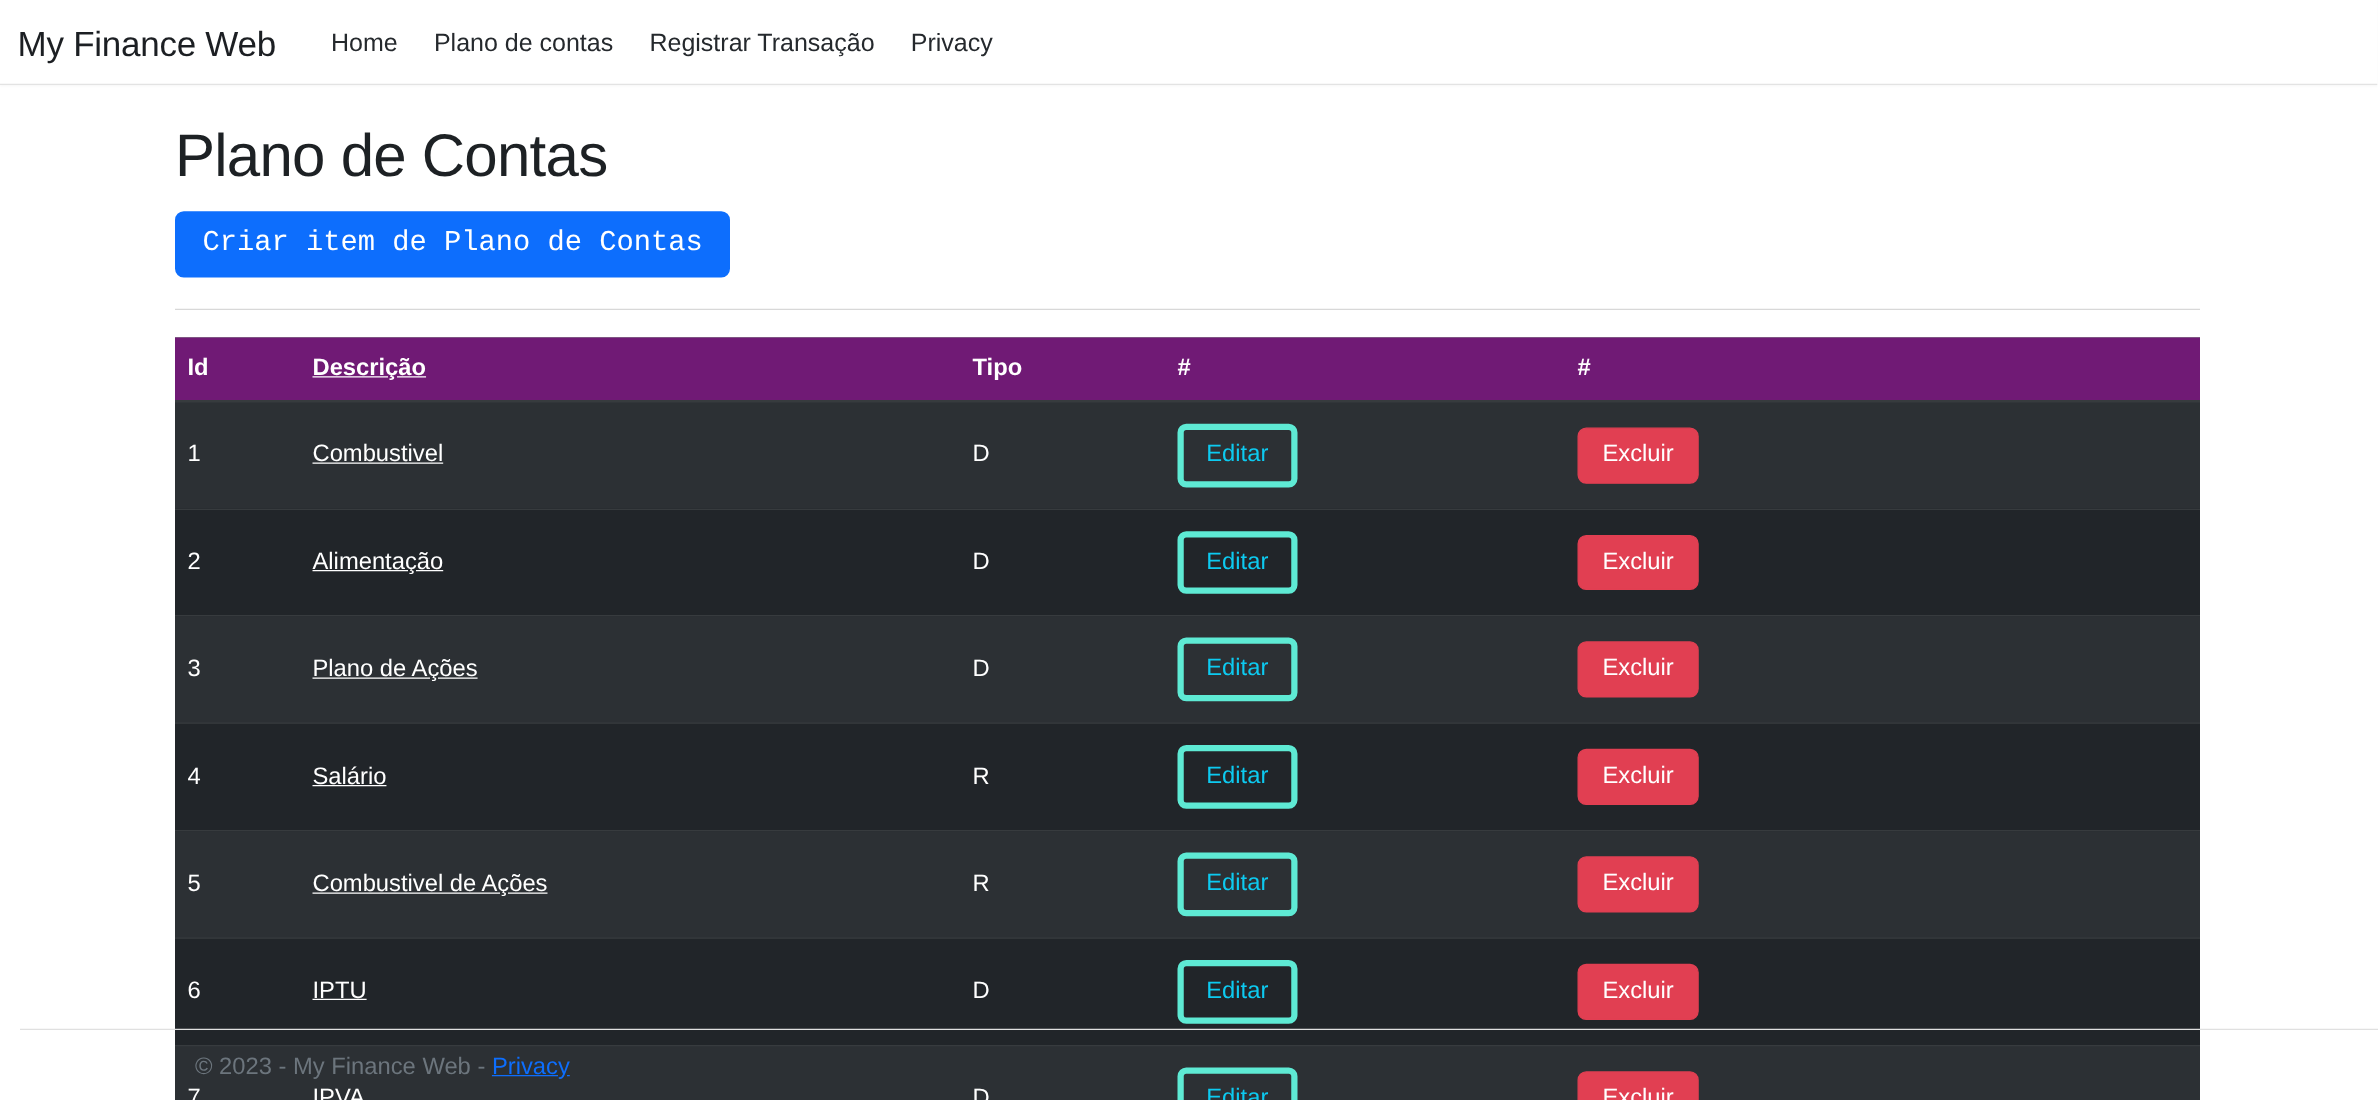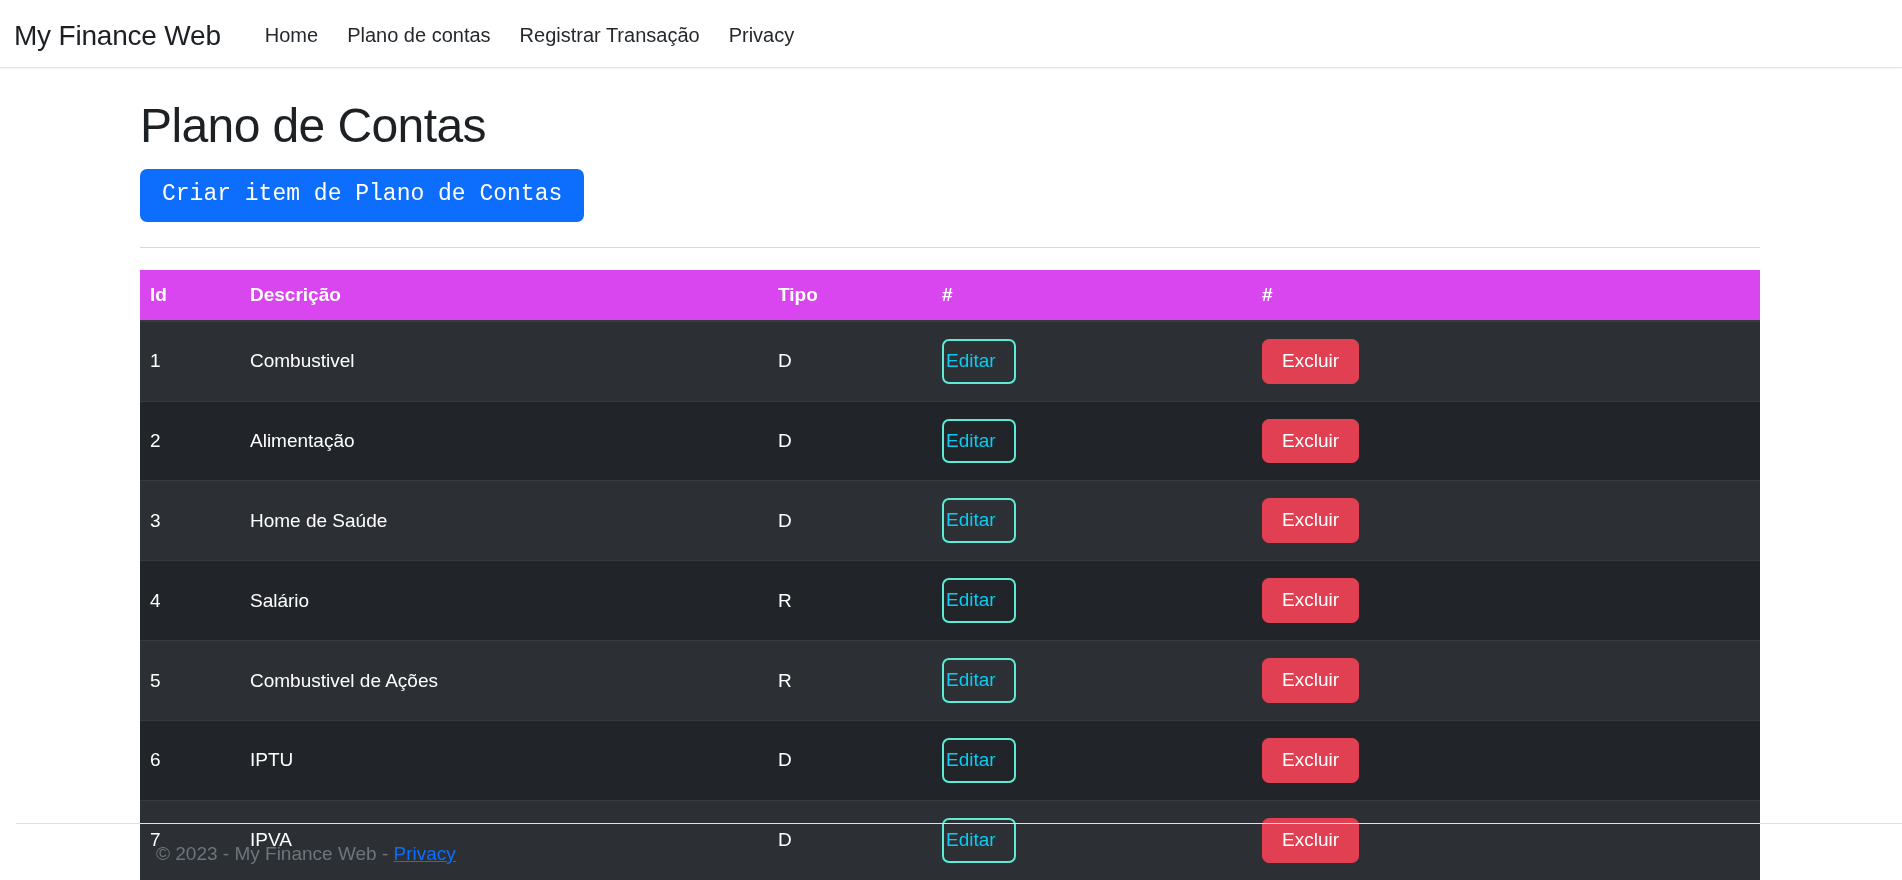--- a/index.html
+++ b/index.html
@@ -80,21 +80,21 @@
 
   
   table.accounts {
     width: 1620px;
     border-collapse: collapse;
     table-layout: fixed;
     color: #ffffff;
     background: #212529;
   }
   table.accounts thead th {
-    background: #d946ef;
+    background: #701a75;
     color: #ffffff;
     font-size: 19px;
     font-weight: bold;
     text-align: left;
     padding: 14px 10px 14px 10px;
     border-bottom: 2px solid #373b3e;
   }
   table.accounts tbody td {
     font-size: 19px;
     font-weight: 400;
@@ -105,34 +105,34 @@
   }
   table.accounts tbody tr:nth-child(odd) td {
     background: #2c3034;
     color: #ffffff;
   }
   table.accounts tbody tr:nth-child(even) td {
     background: #212529;
     color: #ffffff;
   }
   .col-id    { width: 100px;  padding-left: 10px !important; }
-  .col-desc  { width: 528px; }
+  .col-desc  { width: 528px; text-decoration: underline; }
   .col-tipo  { width: 164px; }
   .col-act1  { width: 320px; }
   .col-act2  { width: 508px; }
 
   .btn-edit {
     display: inline-block;
     background: transparent;
-    border: 2px solid #5eead4;
+    border: 5px solid #5eead4;
     color: #0dcaf0;
     border-radius: 7px;
     font-size: 19px;
     font-family: "Liberation Sans", sans-serif;
-    padding: 9px 18px 10px 2px;
+    padding: 9px 18px 10px 18px;
     cursor: pointer;
     line-height: 1.15;
     text-decoration: none;
   }
   .btn-delete {
     display: inline-block;
     background: #e13f52;
     border: 1px solid #e13f52;
     color: #ffffff;
     border-radius: 7px;
@@ -215,21 +215,21 @@
         <td class="col-act1">
           <a class="btn-edit" href="#">Editar</a>
         </td>
         <td class="col-act2">
           <a class="btn-delete" href="#">Excluir</a>
         </td>
       </tr>
 
       <tr>
         <td class="col-id">3</td>
-        <td class="col-desc">Home de Saúde</td>
+        <td class="col-desc">Plano de Ações</td>
         <td class="col-tipo">D</td>
         <td class="col-act1">
           <a class="btn-edit" href="#">Editar</a>
         </td>
         <td class="col-act2">
           <a class="btn-delete" href="#">Excluir</a>
         </td>
       </tr>
 
       <tr>

